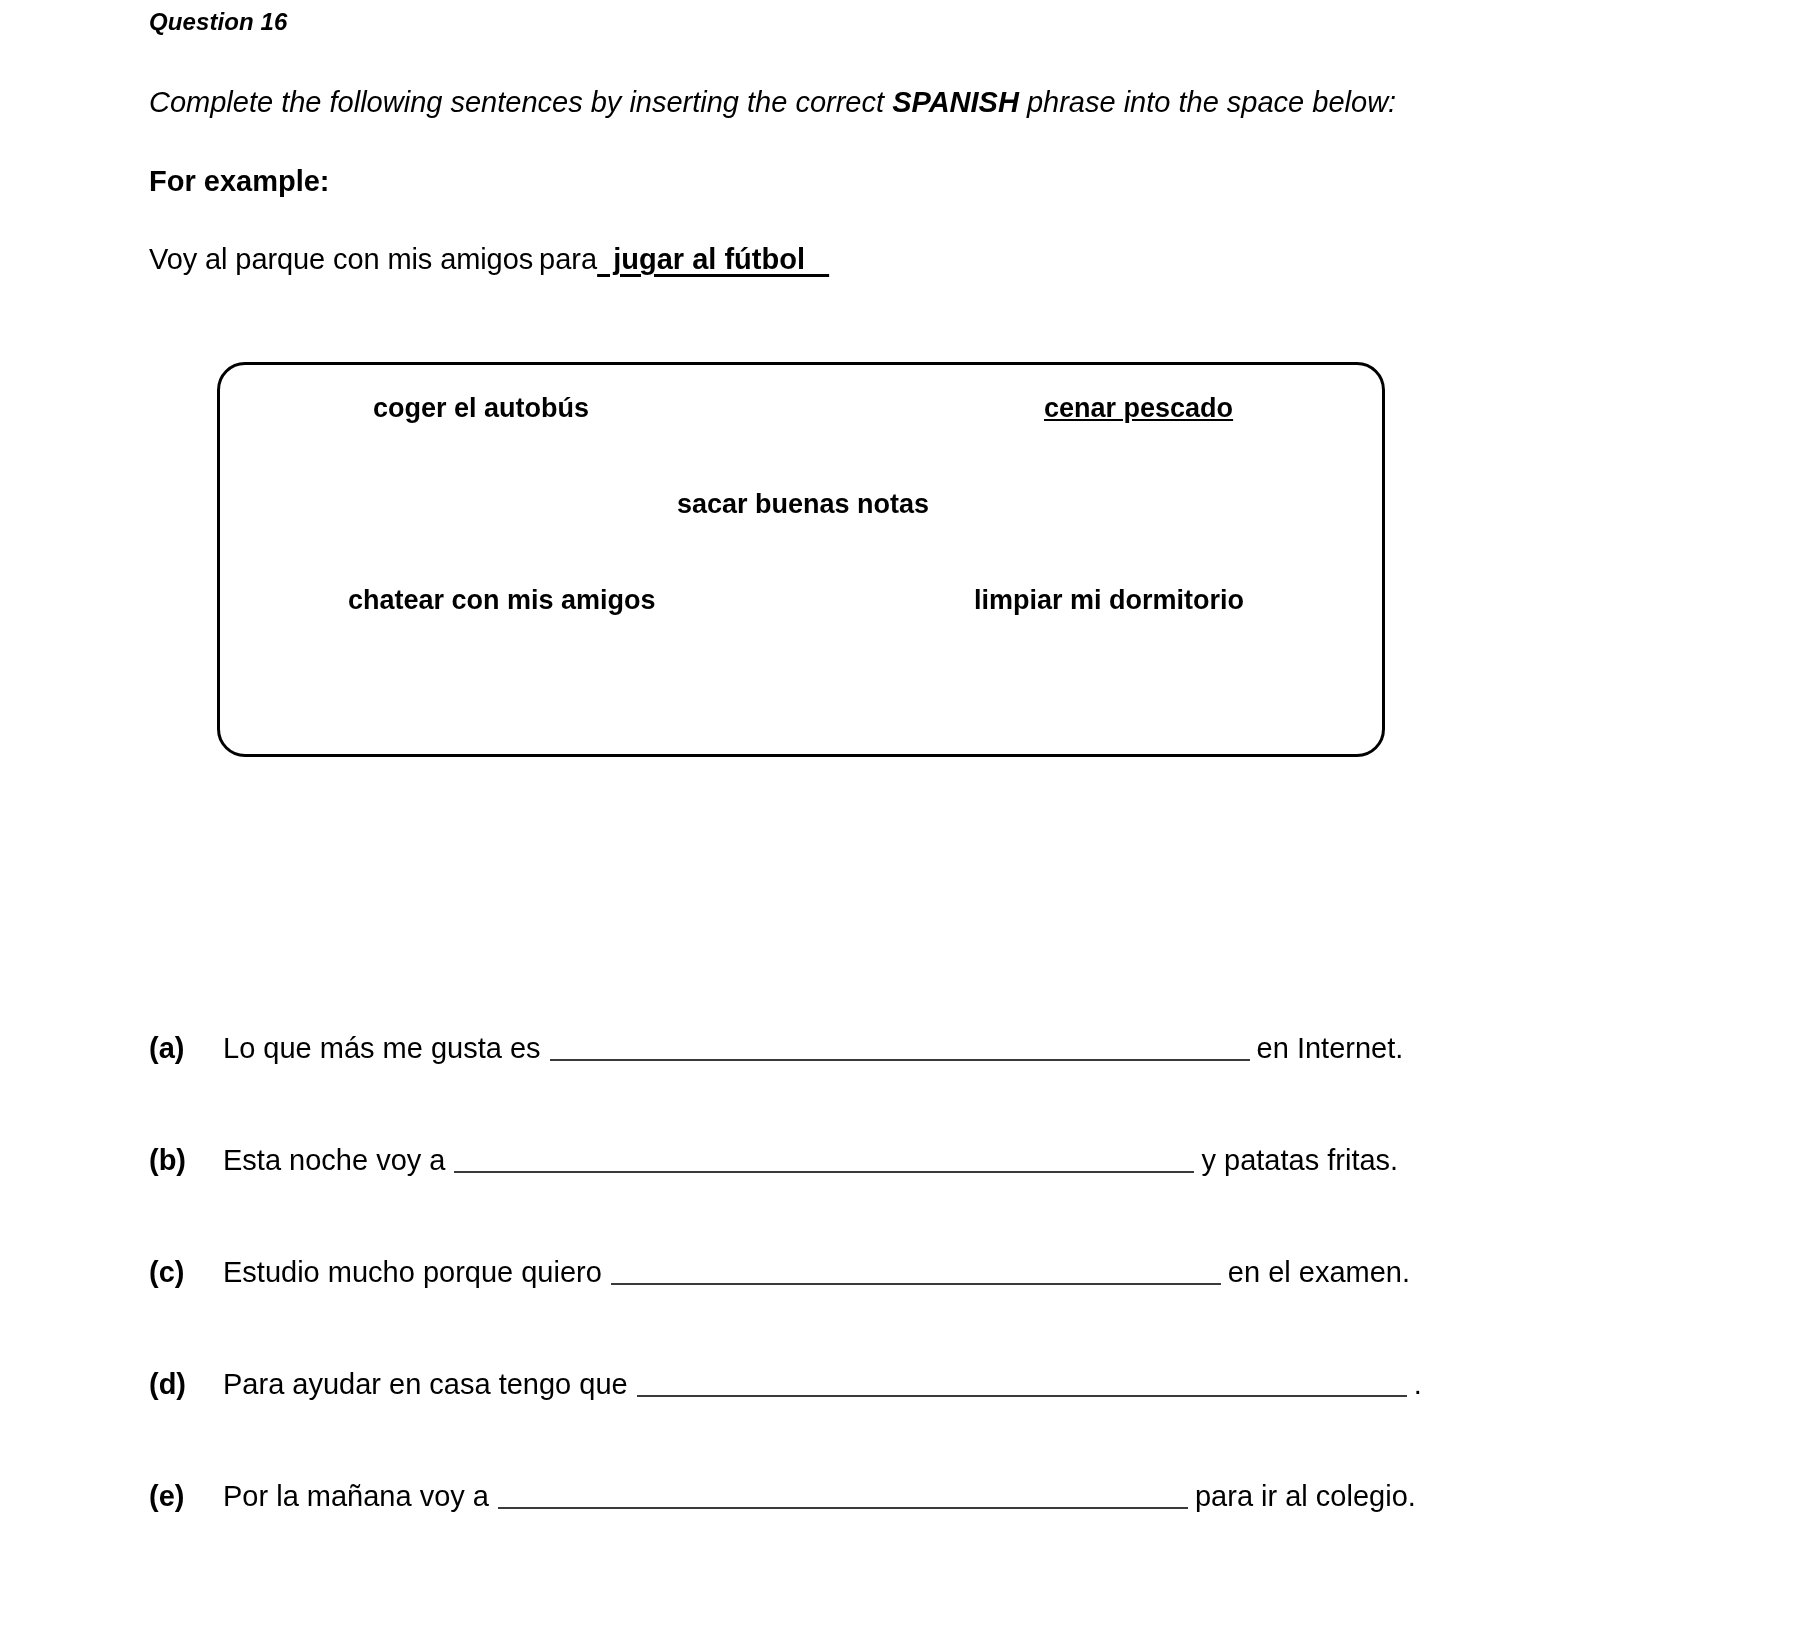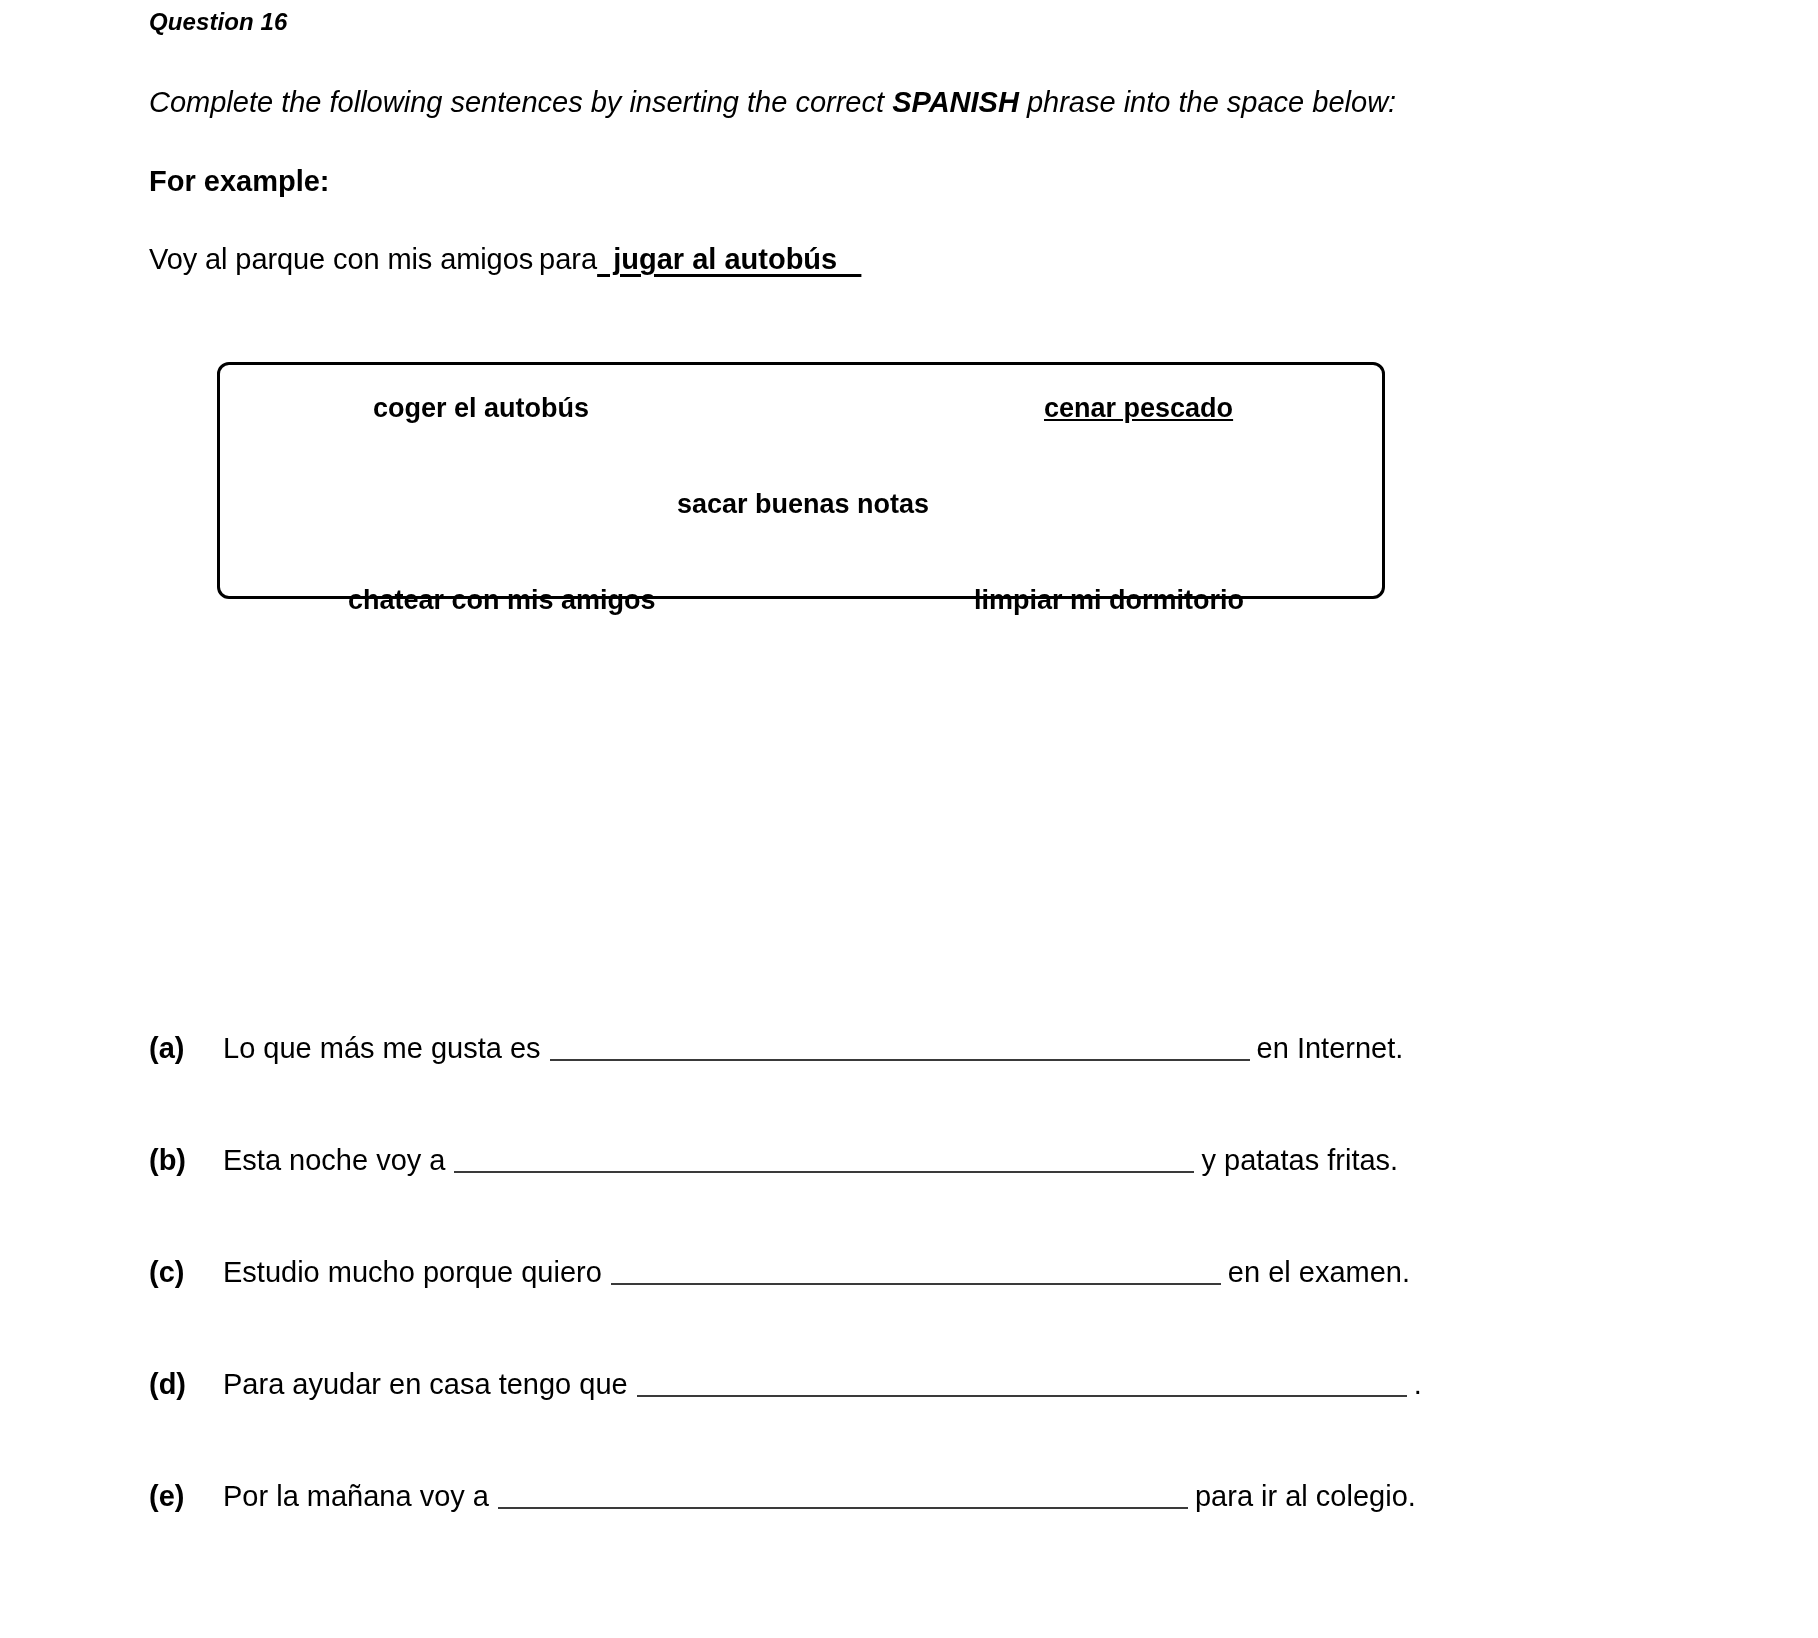--- a/index.html
+++ b/index.html
@@ -66,23 +66,23 @@
     text-decoration-thickness: 2.5px;
     white-space: pre;
   }
 
   
   .wordbank {
     position: absolute;
     left: 217px;
     top: 362px;
     width: 1168px;
-    height: 237px;
+    height: 395px;
     border: 3px solid #000000;
-    border-radius: 12px;
+    border-radius: 28px;
     box-sizing: border-box;
   }
   .wb-row {
     position: absolute;
     left: 0;
     width: 100%;
     font-size: 27px;
     font-weight: bold;
   }
   .wb-row-1 { top: 28px; }
@@ -137,21 +137,21 @@
 <body>
 
 <div class="page">
 
   <div class="q-title">Question 16</div>
 
   <div class="instruction"><span>Complete the following sentences by inserting the correct </span><b>SPANISH</b><span> phrase into the space below:</span></div>
 
   <div class="for-example">For example:</div>
 
-  <div class="example-line"><span class="lead">Voy al parque con mis amigos</span><span class="para">para</span><span class="example-answer">  jugar al autobús   </span></div>
+  <div class="example-line"><span class="lead">Voy al parque con mis amigos</span><span class="para">para</span><span class="example-answer">  jugar al fútbol   </span></div>
 
   <div class="wordbank">
     <div class="wb-row wb-row-1">
       <span class="wb-item wb-a">coger el autobús</span>
       <span class="wb-item wb-b">cenar pescado</span>
     </div>
     <div class="wb-row wb-row-2">
       <span class="wb-item wb-c">sacar buenas notas</span>
     </div>
     <div class="wb-row wb-row-3">

